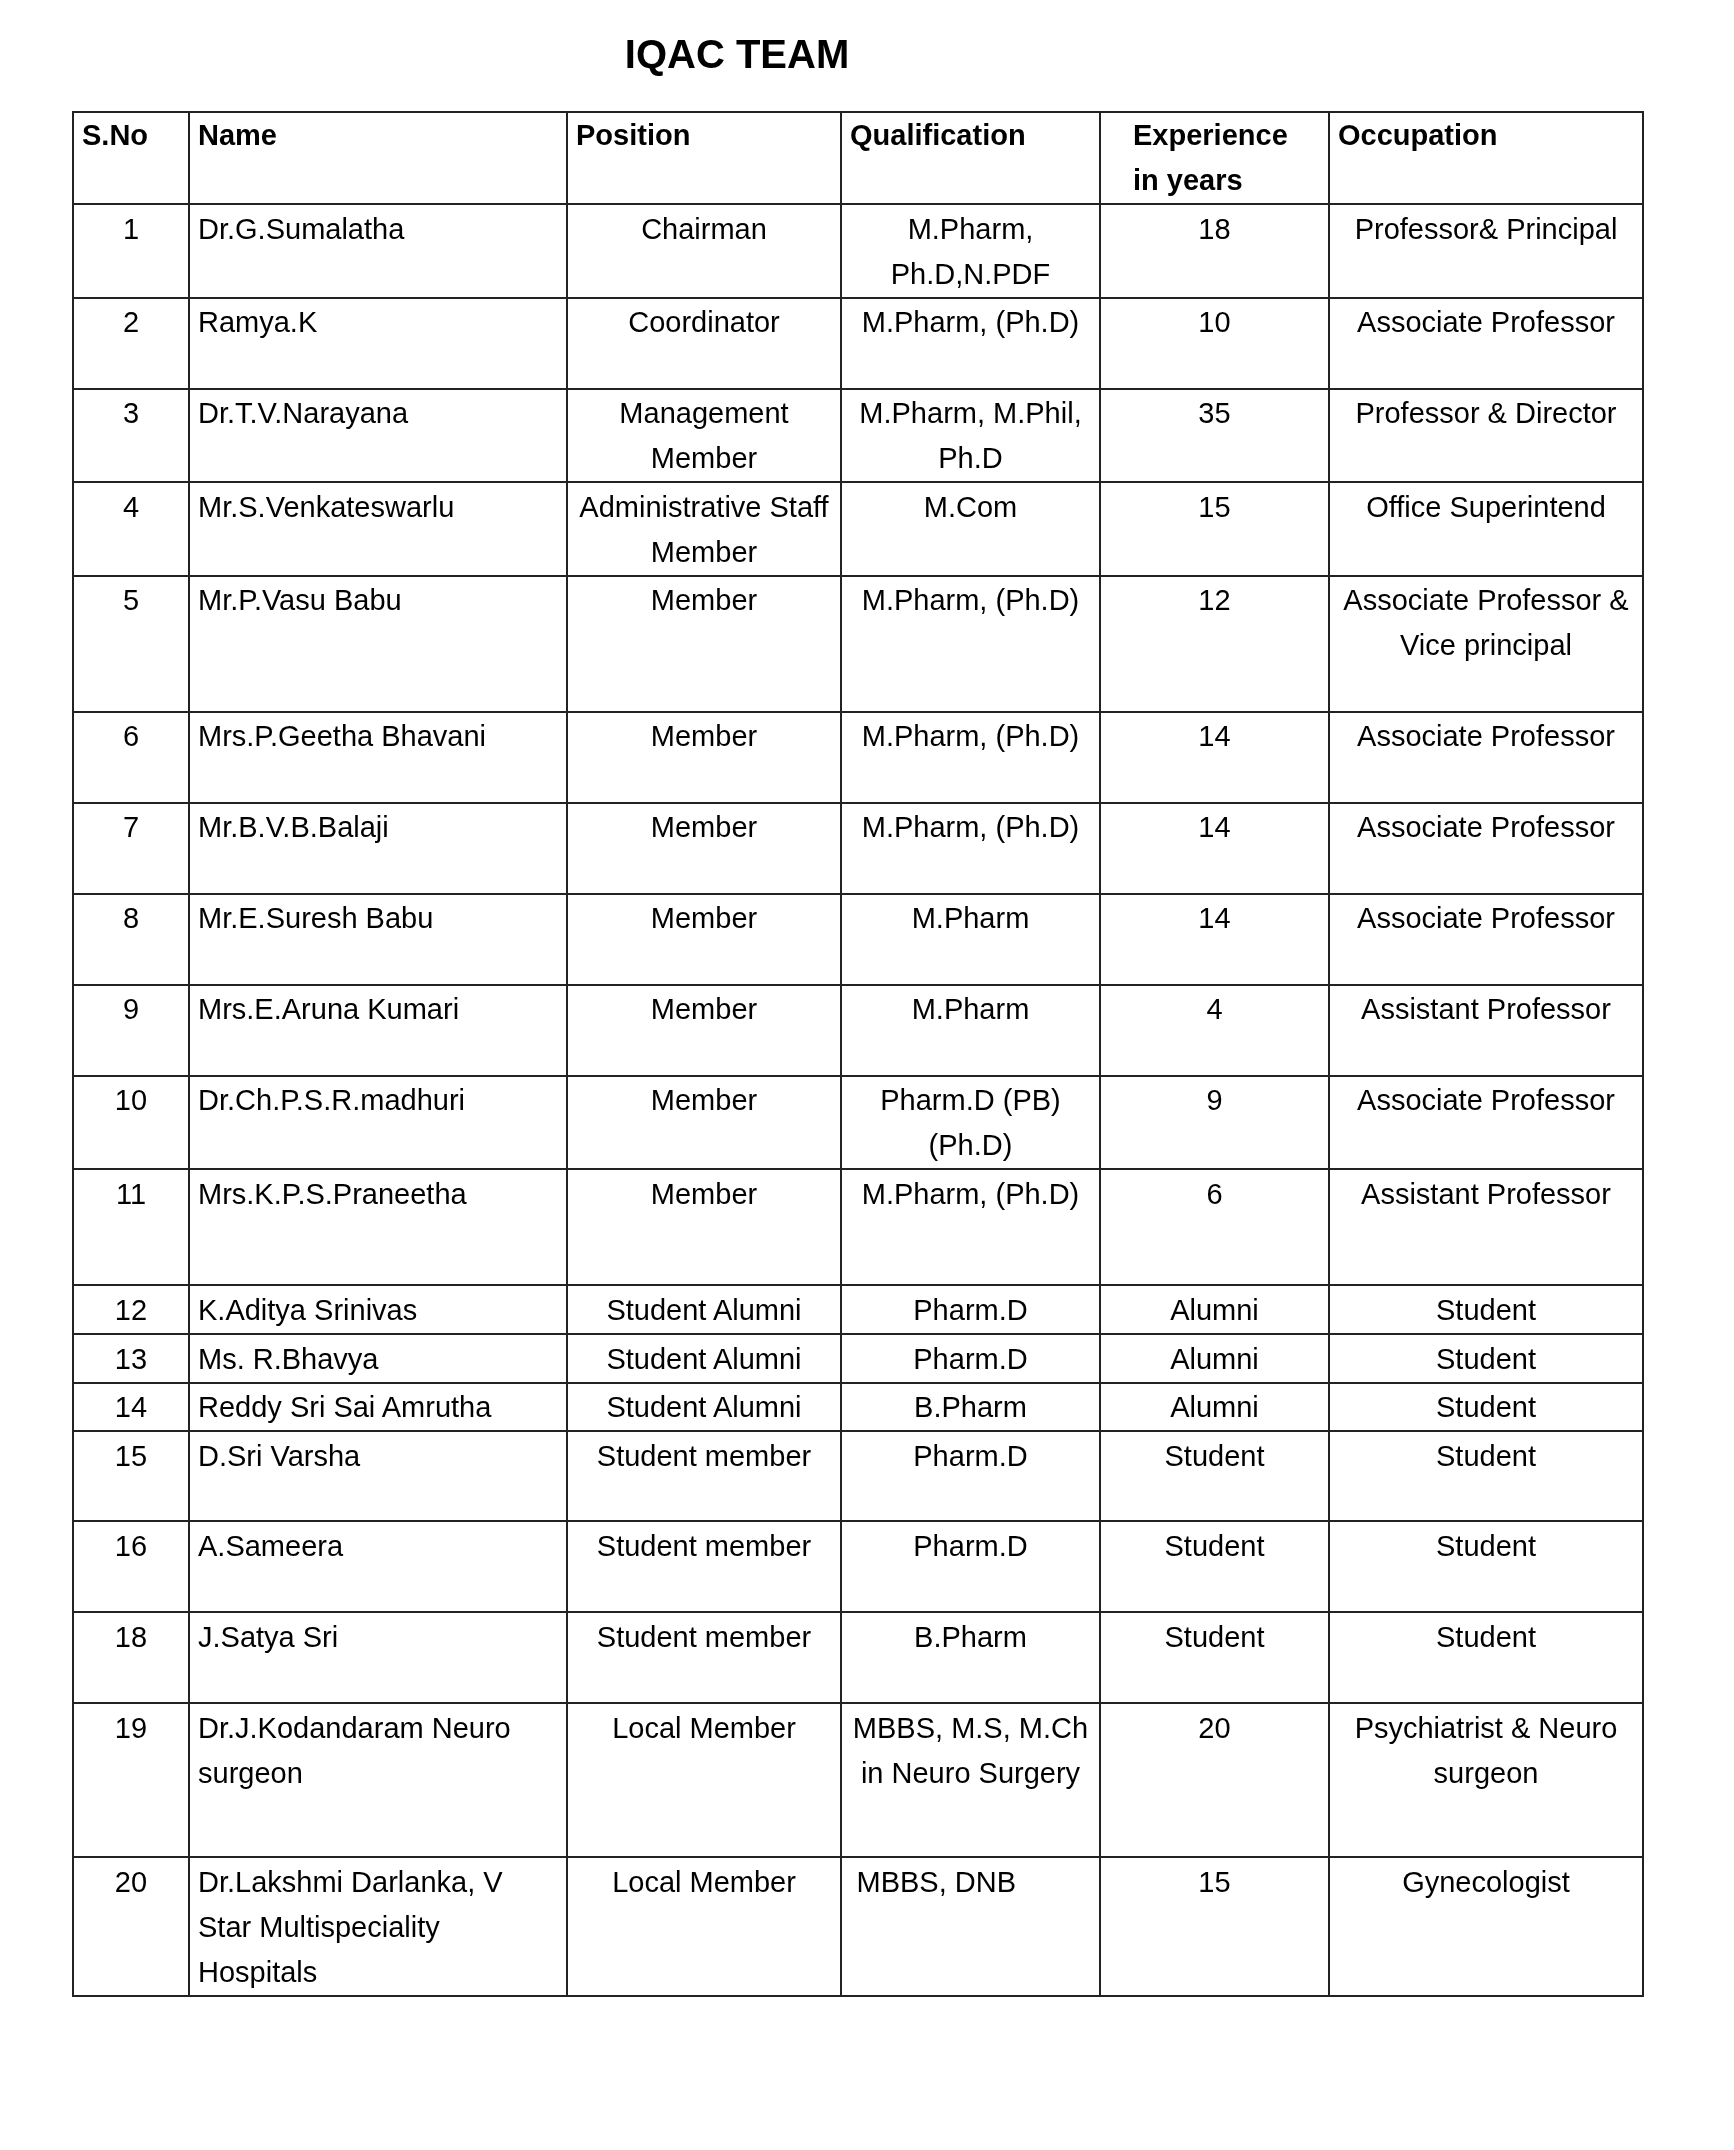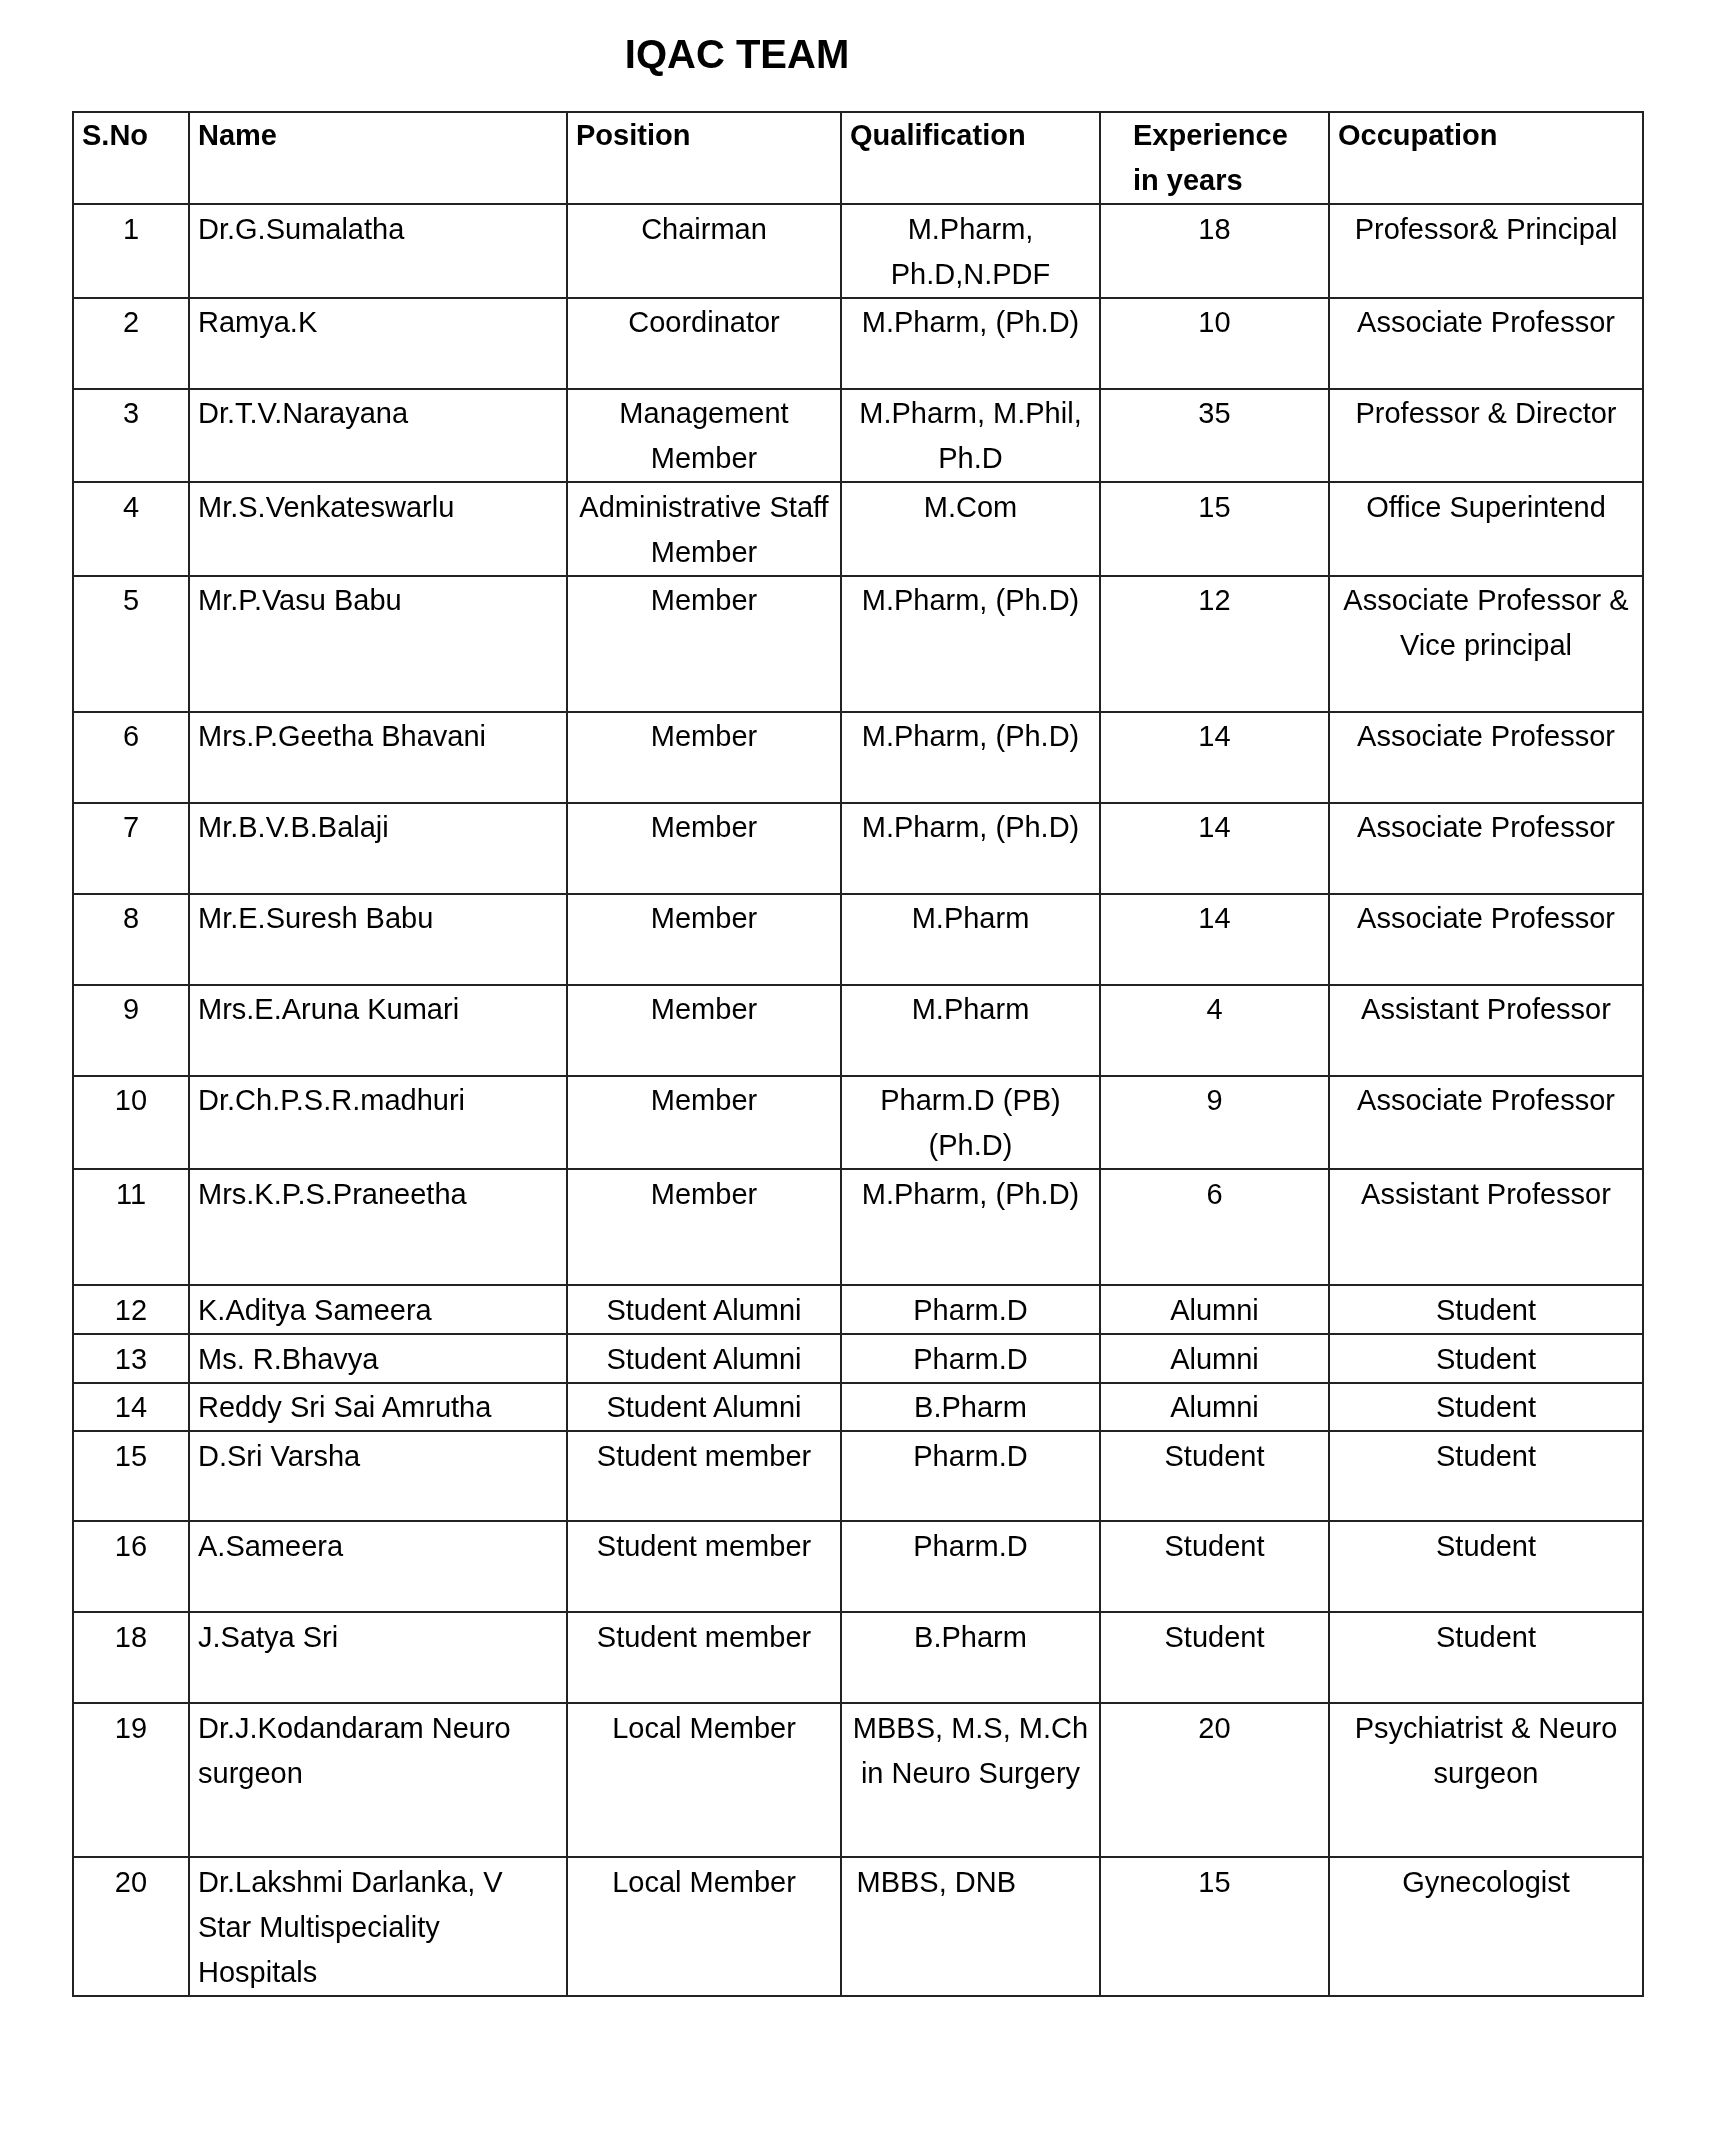--- a/index.html
+++ b/index.html
@@ -126,21 +126,21 @@
       <tr style="height: 116px;">
         <td class="c">11</td>
         <td class="l">Mrs.K.P.S.Praneetha</td>
         <td class="c">Member</td>
         <td class="c">M.Pharm, (Ph.D)</td>
         <td class="c">6</td>
         <td class="c">Assistant Professor</td>
       </tr>
       <tr style="height: 46px;">
         <td class="c">12</td>
-        <td class="l">K.Aditya Sameera</td>
+        <td class="l">K.Aditya Srinivas</td>
         <td class="c">Student Alumni</td>
         <td class="c">Pharm.D</td>
         <td class="c">Alumni</td>
         <td class="c">Student</td>
       </tr>
       <tr style="height: 47px;">
         <td class="c">13</td>
         <td class="l">Ms. R.Bhavya</td>
         <td class="c">Student Alumni</td>
         <td class="c">Pharm.D</td>

